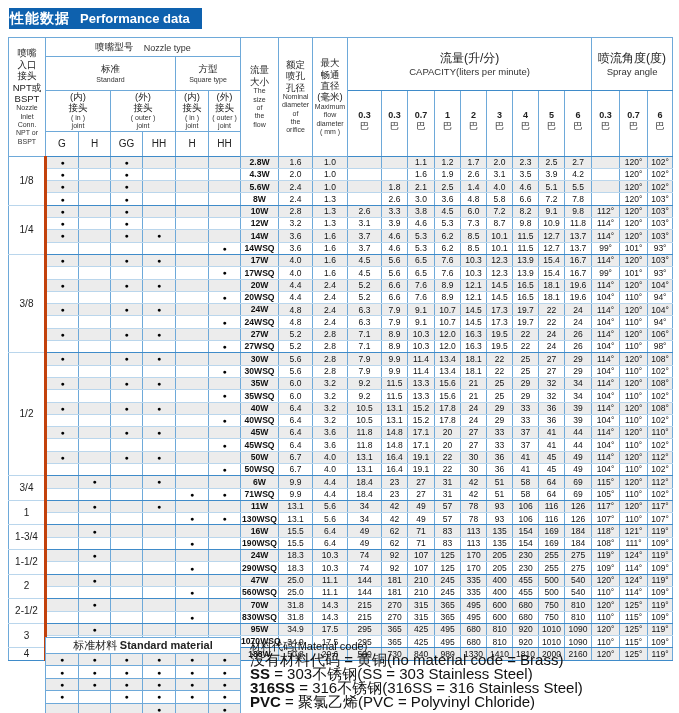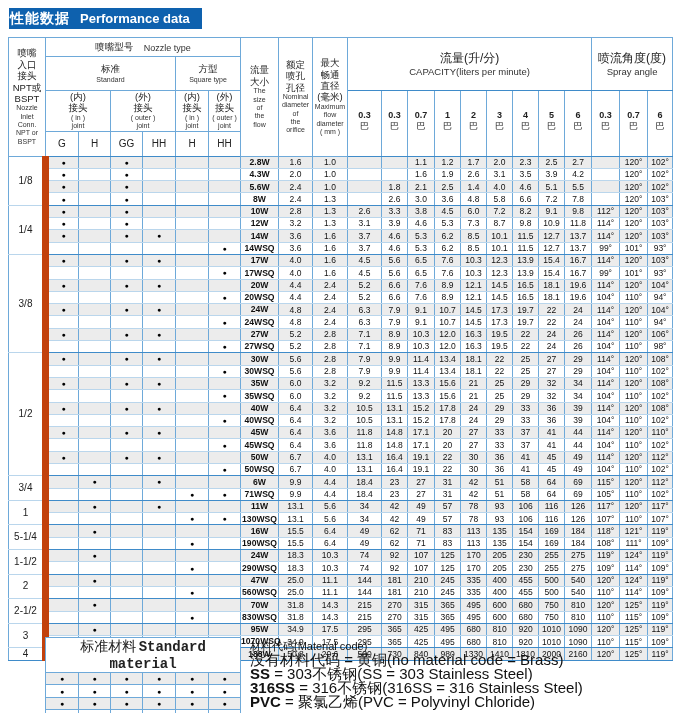--- a/index.html
+++ b/index.html
@@ -27,34 +27,34 @@
   .cap-head .zh{font-size:12px;} .cap-head .en{font-size:9.5px;}
   th.press{vertical-align:bottom;padding-bottom:3px;}
   .pnum{display:block;font-size:9px;font-weight:bold;color:#222;}
   .pbar{display:block;font-size:9px;color:#222;}
   th.letter{font-size:10px;font-weight:bold;color:#222;}
   .perf thead tr.h4 th,.perf thead th[rowspan="2"]{border-bottom:1px solid #3f8bc9;}
 
   .perf tbody td{height:11.3px;font-size:8.5px;text-align:center;line-height:1;
                  color:#111;border-top:1px solid #bad6ec;border-bottom:1px solid #bad6ec;}
   .perf tbody td.size{font-size:10px;background:#fff !important;color:#222;
-                      border-right:7px solid #c2410c;border-top:1px solid #3f8bc9;}
+                      border-right:3px solid #c2410c;border-top:1px solid #3f8bc9;}
   .perf tbody td.model{font-weight:bold;font-size:8.6px;}
   .perf tbody td.dot{font-size:7px;color:#000;}
   .perf tbody tr.alt td{background:#ececec;}
   .perf tbody tr.gstart td{border-top:1px solid #3f8bc9;}
   .perf tbody tr.gend td{border-bottom:1px solid #3f8bc9;}
 
   
   table.mat{position:absolute;left:45px;top:637px;width:196px;
             border-collapse:collapse;table-layout:fixed;}
   .mat th{font-size:9px;font-weight:normal;height:12px;border:1px solid #6ea9d9;
           background:#fff;padding:0;color:#222;}
-  .mat th .mzh,.mat th .men{display:inline;font-size:14px;}
-  .mat th .men{font-weight:bold;font-family:Liberation Mono, monospace;}
+  .mat th .mzh,.mat th .men{display:inline;font-size:11px;}
+  .mat th .men{font-weight:bold;}
   .mat td{height:11.4px;text-align:center;font-size:7px;color:#000;
           border:1px solid #6ea9d9;padding:0;line-height:1;}
   .mat tr.alt td{background:#ececec;}
 
   
   .legend{position:absolute;left:250px;top:639px;width:425px;color:#111;}
   .legend .lt{font-size:11px;line-height:14px;}
   .legend .line{font-size:15px;line-height:14px;}
   .legend b{font-weight:bold;}
 </style>
@@ -931,21 +931,21 @@
         <td class="num">78</td>
         <td class="num">93</td>
         <td class="num">106</td>
         <td class="num">116</td>
         <td class="num">126</td>
         <td class="num">107°</td>
         <td class="num">110°</td>
         <td class="num">107°</td>
       </tr>
       <tr class="alt gstart">
-        <td class="size" rowspan="2">5-1/4</td>
+        <td class="size" rowspan="2">1-3/4</td>
         <td class="dot"></td>
         <td class="dot">●</td>
         <td class="dot"></td>
         <td class="dot"></td>
         <td class="dot"></td>
         <td class="dot"></td>
         <td class="model">16W</td>
         <td class="num">15.5</td>
         <td class="num">6.4</td>
         <td class="num">49</td>

